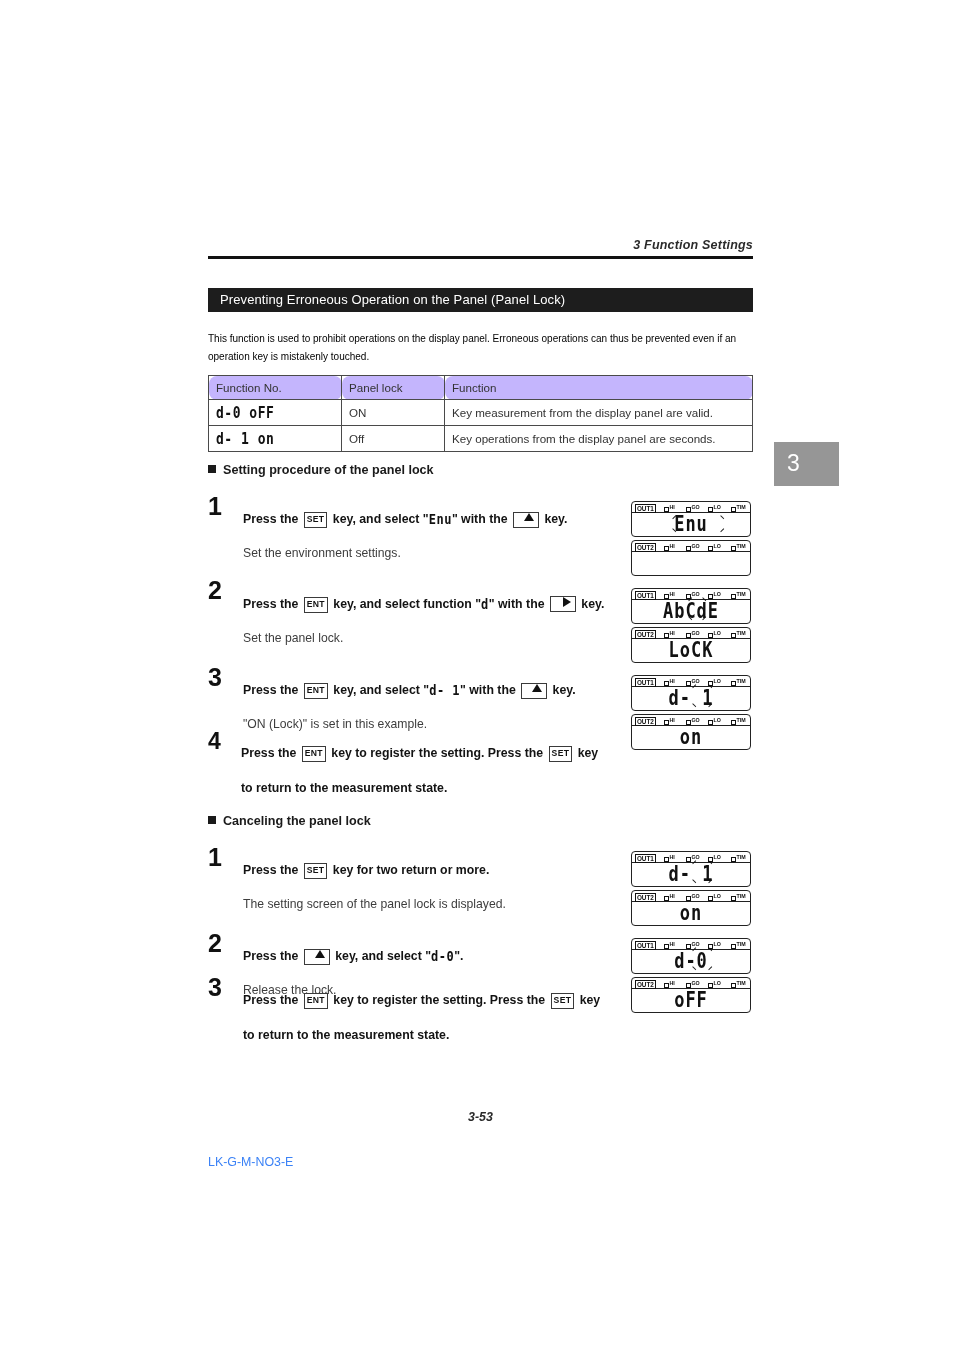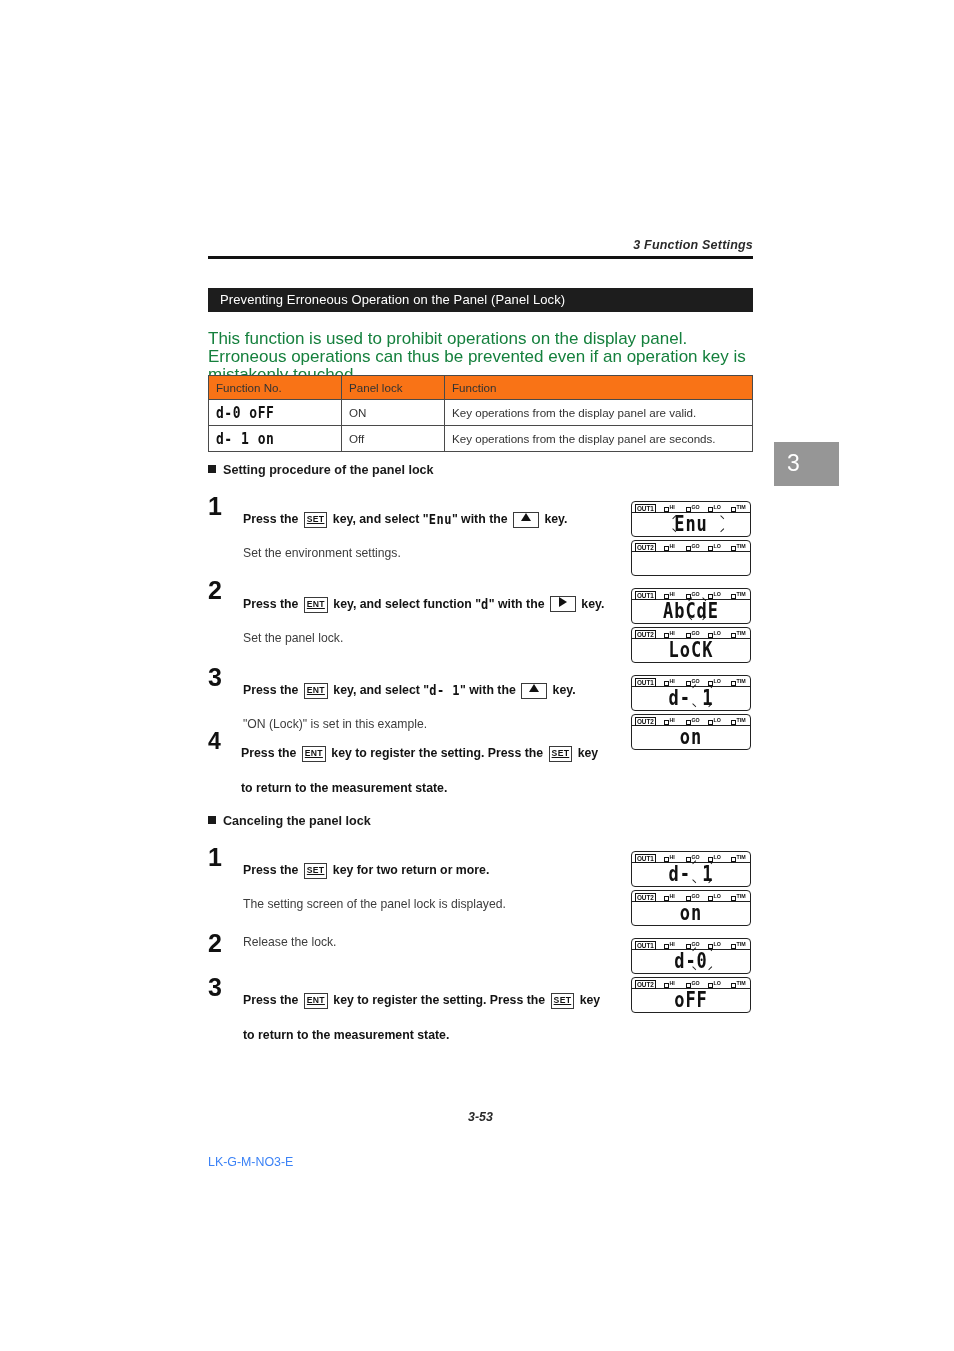--- a/index.html
+++ b/index.html
@@ -31,37 +31,37 @@
     background:#1d1d1d;
   }
   .banner span {
     position:absolute; left:12px; top:4px;
     color:#fff; font-size:13px; font-weight:normal; letter-spacing:.1px;
   }
 
   
   .intro {
     position:absolute; left:208px; top:330px; width:548px;
-    font-size:17px; line-height:18px; color:#15803d;
+    font-size:10px; line-height:18px; color:#000000;
   }
 
   
   .tbl {
     position:absolute; left:208px; top:375px; width:545px;
     border-collapse:collapse;
     font-size:11.6px; color:#333;
   }
   .tbl td, .tbl th {
     border:1px solid #4a4a4a;
     padding:4px 7px;
     text-align:left;
     font-weight:normal;
     vertical-align:middle;
   }
-  .tbl thead td { background:#f97316; height:15px; }
+  .tbl thead td { background:#c4b5fd; height:15px;border-radius:8px; }
   .tbl tbody td { height:17px; }
   .c1 { width:118px; }
   .c2 { width:88px; }
 
   
   .seg {
     font-family:"DejaVu Sans Mono", monospace;
     font-weight:bold;
     letter-spacing:.5px;
     color:#111;
@@ -100,24 +100,23 @@
     border:1.3px solid #3a3a3a;
     background:#fff;
     padding:0 2px;
     margin:16px 2px;
     height:14px;
     line-height:13px;
     font-size:8.6px;
     font-weight:bold;
     letter-spacing:.3px;
     vertical-align:1px;
-    text-align:center;
+    text-align:right;
     min-width:16px;
     color:#111;
-    text-decoration:underline;
   }
   .key.arrow { padding:0 4px; font-size:9px; }
   .key.arrow .tri-up {
     display:inline-block;
     width:0;height:0;
     border-left:5px solid transparent;
     border-right:5px solid transparent;
     border-bottom:8px solid #111;
     vertical-align:1px;
   }
@@ -233,21 +232,21 @@
       <tr>
         <td class="c1">Function No.</td>
         <td class="c2">Panel lock</td>
         <td>Function</td>
       </tr>
     </thead>
     <tbody>
       <tr>
         <td class="c1"><span class="seg">d-0 oFF</span></td>
         <td class="c2">ON</td>
-        <td>Key operations from the display panel are valid.</td>
+        <td>Key measurement from the display panel are valid.</td>
       </tr>
       <tr>
         <td class="c1"><span class="seg">d- 1 on</span></td>
         <td class="c2">Off</td>
         <td>Key operations from the display panel are seconds.</td>
       </tr>
     </tbody>
   </table>
 
   <div class="chap-tab">
@@ -325,20 +324,25 @@
         <span class="key">SET</span>
         <span>key for two return or more.</span>
       </div>
       <div class="sub">The setting screen of the panel lock is displayed.</div>
     </div>
   </div>
 
   <div class="step" style="left:208px; top:929px;">
     <div class="num">2</div>
     <div class="body">
+      <div class="line">
+        <span>Press the</span>
+        <span class="key arrow"><span class="tri-up"></span></span>
+        <span>key, and select "</span><span class="seg" style="font-size:12px;">d-0</span><span>".</span>
+      </div>
       <div class="sub">Release the lock.</div>
     </div>
   </div>
 
   <div class="step" style="left:208px; top:973px;">
     <div class="num">3</div>
     <div class="body" style="left:35px; top:4px; width:360px;">
       <div class="line" style="line-height:21px;">
         <span>Press the</span>
         <span class="key">ENT</span>

